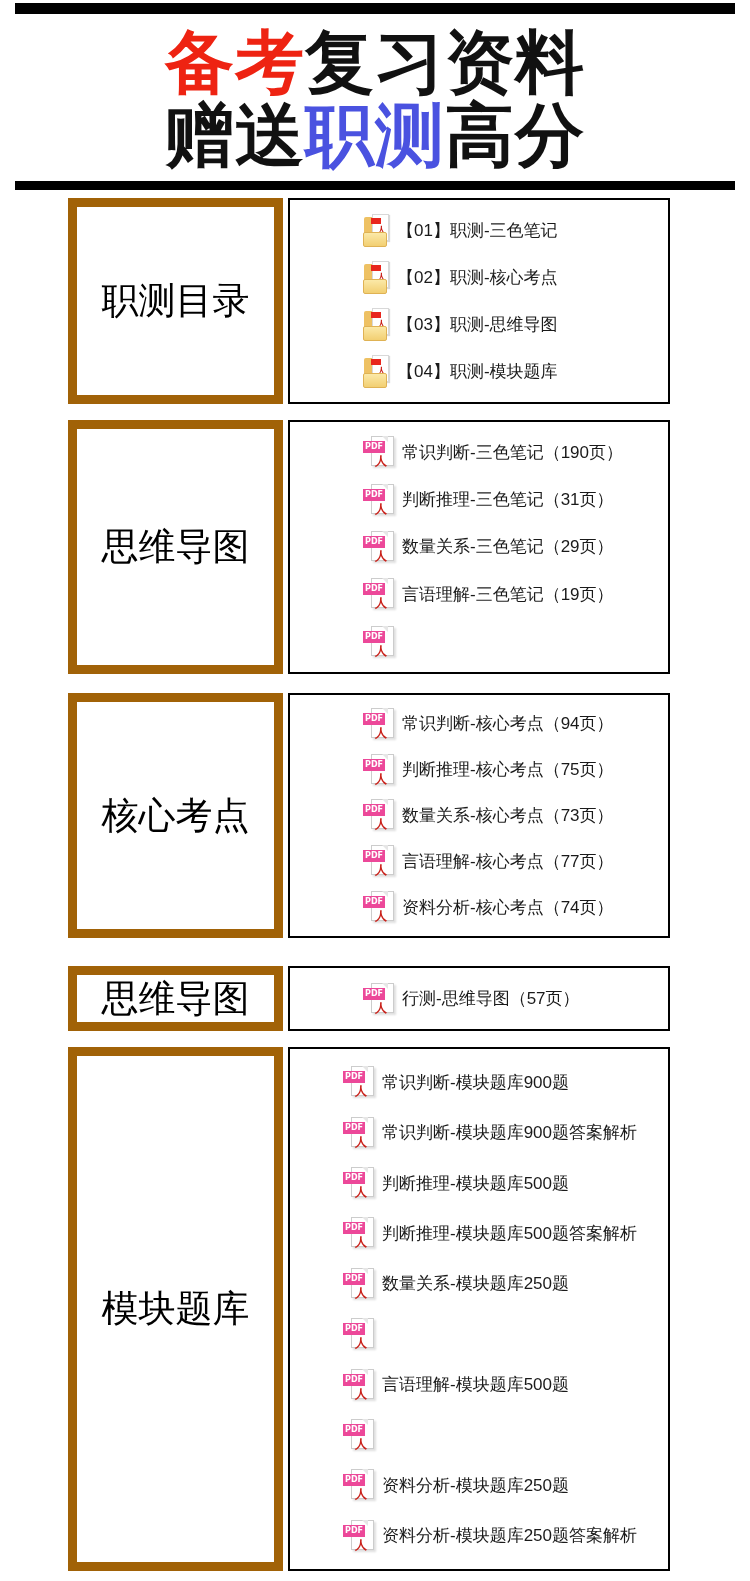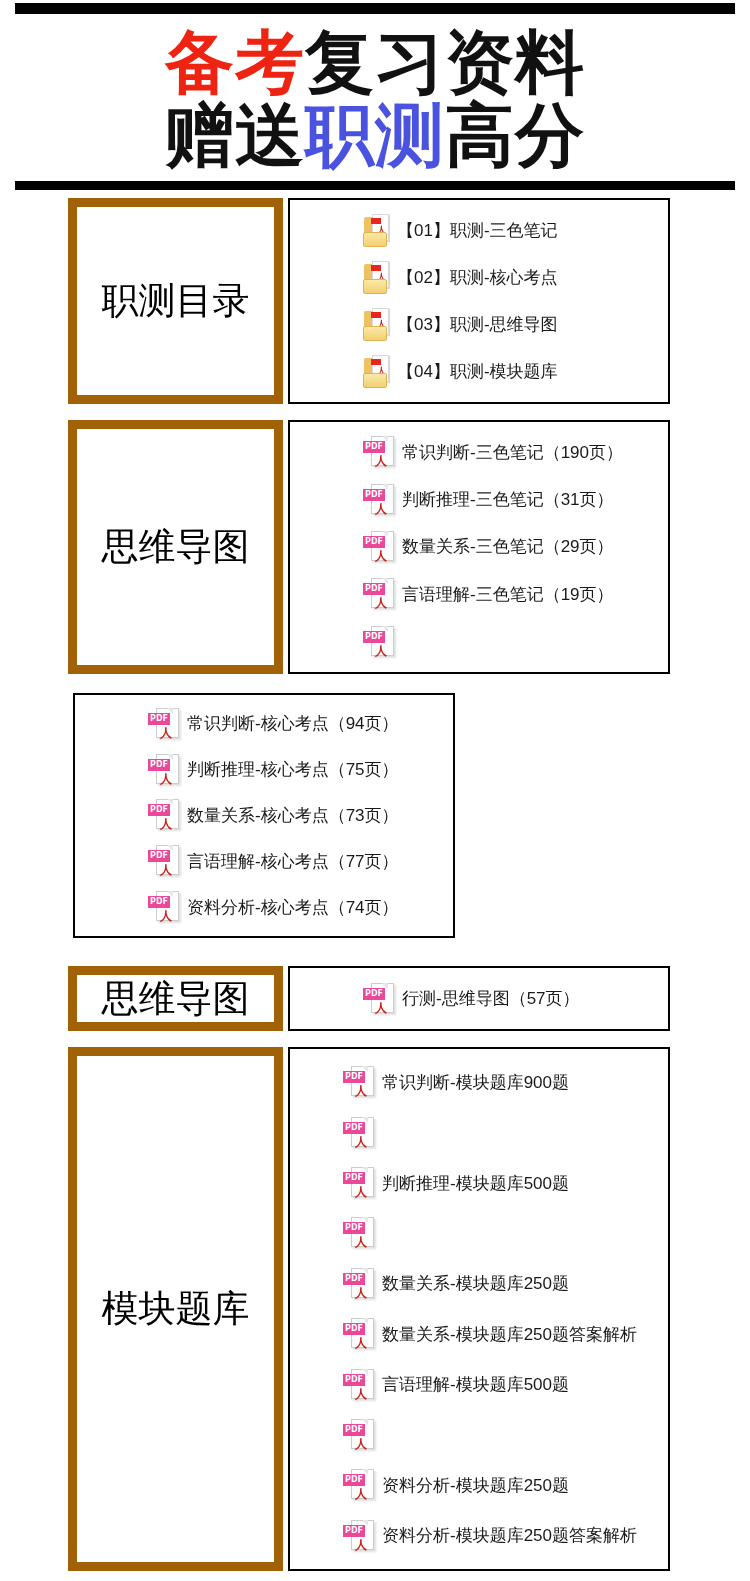--- a/index.html
+++ b/index.html
@@ -169,20 +169,21 @@
             <span class="pdf-page"></span>
             <span class="pdf-fold"></span>
             <span class="pdf-banner">PDF</span>
             <span class="pdf-glyph">人</span>
           </span>
       </div>
     </div>
   </div>
 
   <div class="section s3">
+    <div class="label-box">核心考点</div>
     <div class="items-box">
       <div class="item">
         <span class="pdf-icon">
             <span class="pdf-page"></span>
             <span class="pdf-fold"></span>
             <span class="pdf-banner">PDF</span>
             <span class="pdf-glyph">人</span>
           </span>
         <span class="item-label">常识判断-核心考点（94页）</span>
       </div>
@@ -252,55 +253,56 @@
           </span>
         <span class="item-label">常识判断-模块题库900题</span>
       </div>
       <div class="item">
         <span class="pdf-icon">
             <span class="pdf-page"></span>
             <span class="pdf-fold"></span>
             <span class="pdf-banner">PDF</span>
             <span class="pdf-glyph">人</span>
           </span>
+        <span class="item-label">常识判断-模块题库900题答案解析</span>
       </div>
       <div class="item">
         <span class="pdf-icon">
             <span class="pdf-page"></span>
             <span class="pdf-fold"></span>
             <span class="pdf-banner">PDF</span>
             <span class="pdf-glyph">人</span>
           </span>
         <span class="item-label">判断推理-模块题库500题</span>
       </div>
       <div class="item">
         <span class="pdf-icon">
             <span class="pdf-page"></span>
             <span class="pdf-fold"></span>
             <span class="pdf-banner">PDF</span>
             <span class="pdf-glyph">人</span>
           </span>
+        <span class="item-label">判断推理-模块题库500题答案解析</span>
       </div>
       <div class="item">
         <span class="pdf-icon">
             <span class="pdf-page"></span>
             <span class="pdf-fold"></span>
             <span class="pdf-banner">PDF</span>
             <span class="pdf-glyph">人</span>
           </span>
         <span class="item-label">数量关系-模块题库250题</span>
       </div>
       <div class="item">
         <span class="pdf-icon">
             <span class="pdf-page"></span>
             <span class="pdf-fold"></span>
             <span class="pdf-banner">PDF</span>
             <span class="pdf-glyph">人</span>
           </span>
-        <span class="item-label">数量关系-模块题库250题答案解析</span>
       </div>
       <div class="item">
         <span class="pdf-icon">
             <span class="pdf-page"></span>
             <span class="pdf-fold"></span>
             <span class="pdf-banner">PDF</span>
             <span class="pdf-glyph">人</span>
           </span>
         <span class="item-label">言语理解-模块题库500题</span>
       </div>

